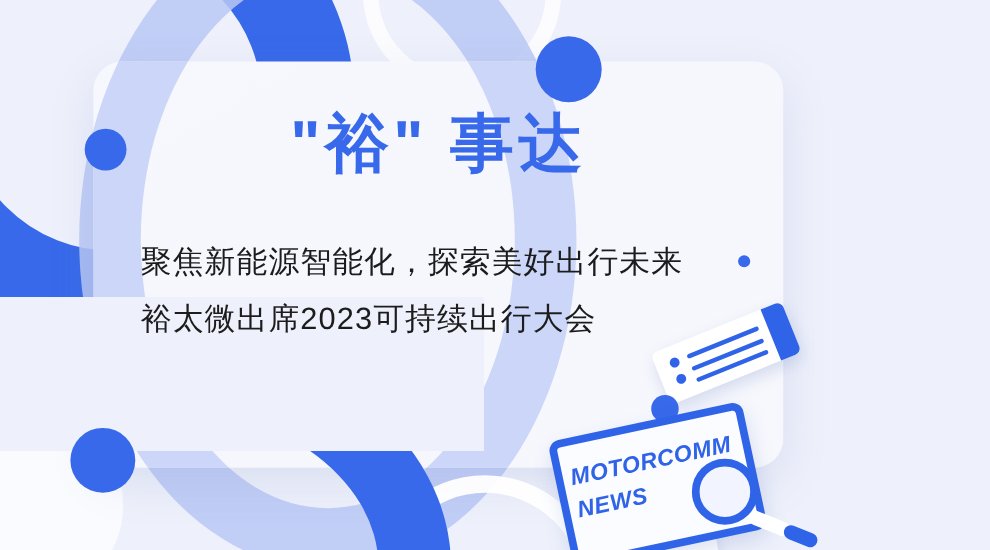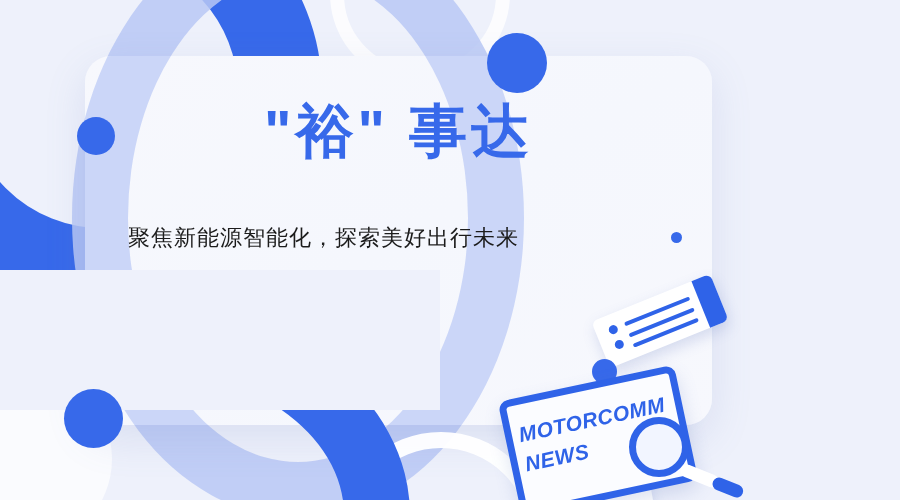--- a/index.html
+++ b/index.html
@@ -86,21 +86,21 @@
   
   .title{
     position:absolute;left:85px;top:96px;width:627px;
     text-align:center;
     font-size:58px;line-height:70px;font-weight:bold;
     color:#3769ea;letter-spacing:4px;
     white-space:nowrap;
   }
   .subtitle{
     position:absolute;left:128px;top:212px;width:540px;
-    font-size:22px;line-height:52px;
+    font-size:28px;line-height:52px;
     color:#1c1c1c;letter-spacing:1px;
   }
   .subtitle div{white-space:nowrap;}
 
   
   .list-card{
     position:absolute;left:596px;top:296px;width:128px;height:50px;
     transform:rotate(-22deg);
   }
   .list-card-body{
@@ -187,20 +187,21 @@
 
   <div class="dot dot-bottomleft"></div>
   <div class="dot dot-topcenter"></div>
   <div class="dot dot-left-upper"></div>
   <div class="dot dot-right-small"></div>
 
   <div class="title">"裕" 事达</div>
 
   <div class="subtitle">
     <div>聚焦新能源智能化，探索美好出行未来</div>
+    <div>裕太微出席2023可持续出行大会</div>
   </div>
 
   <div class="list-card">
     <div class="list-card-body">
       <div class="lc-dot lc-dot1"></div>
       <div class="lc-dot lc-dot2"></div>
       <div class="lc-line lc-line1"></div>
       <div class="lc-line lc-line2"></div>
       <div class="lc-line lc-line3"></div>
       <div class="list-card-tab"></div>

